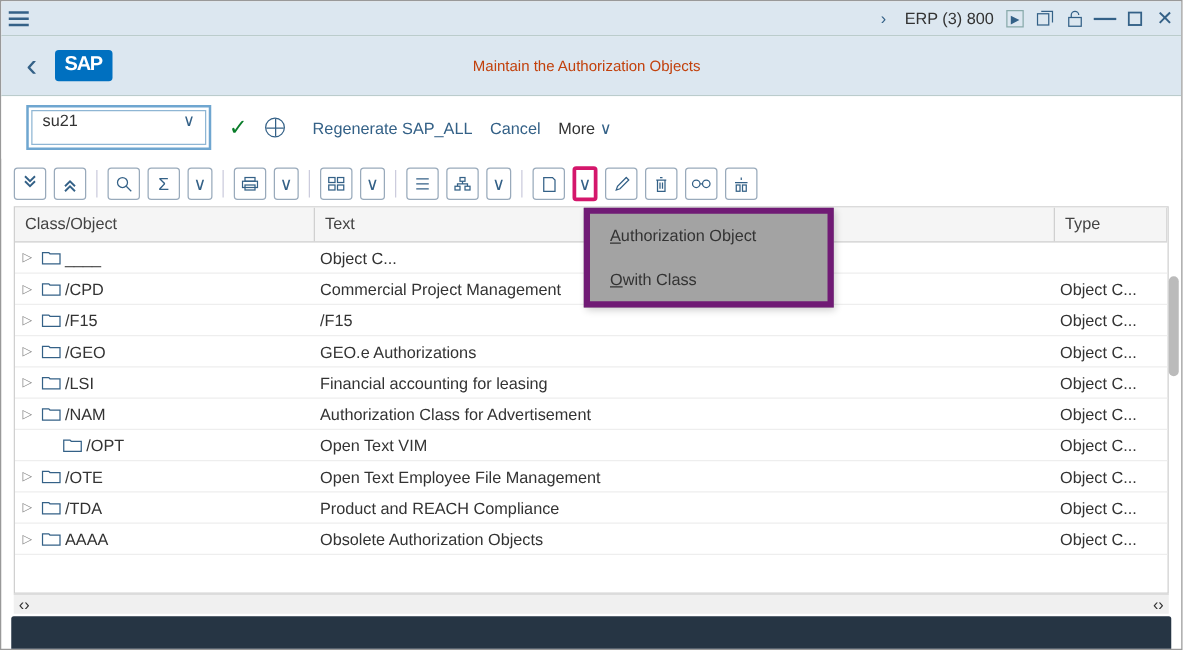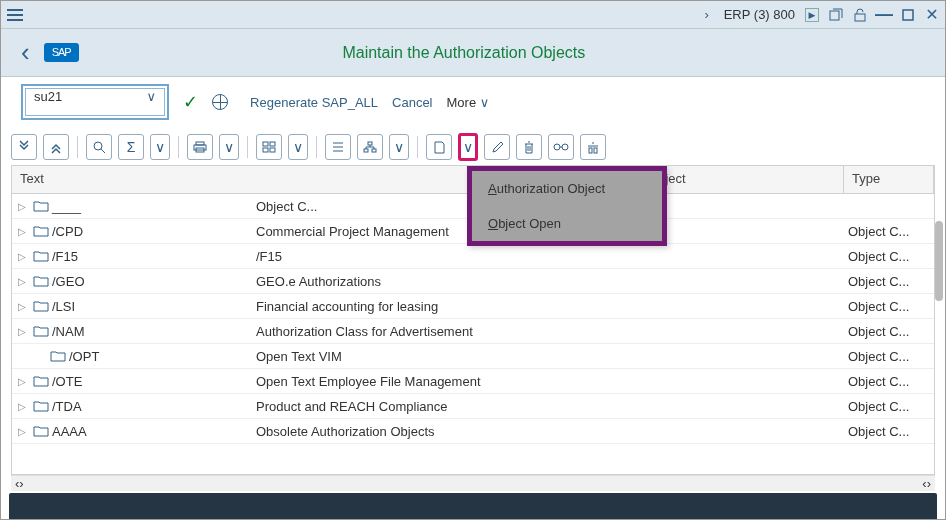--- a/index.html
+++ b/index.html
@@ -5,22 +5,22 @@
 *{box-sizing:border-box;margin:0;padding:0;font-family:Arial,sans-serif;font-size:13px;color:#333}
 body{background:#fff;width:946px;height:520px;overflow:hidden;border:1px solid #999;position:relative}
 .titlebar{height:28px;background:#dce7f0;display:flex;align-items:center;padding:0 6px;border-bottom:1px solid #bcc}
 .titlebar-left{display:flex;gap:8px;align-items:center}
 .titlebar-right{margin-left:auto;display:flex;gap:10px;align-items:center;color:#346187}
 .ham{display:inline-flex;flex-direction:column;gap:3px;width:16px;cursor:pointer}
 .ham span{height:2px;background:#346187;width:100%}
 .titleicon{width:14px;height:14px;display:inline-flex;align-items:center;justify-content:center;color:#346187}
 .header{height:48px;background:#dce7f0;display:flex;align-items:center;padding:0 20px;gap:14px;border-bottom:1px solid #bcc}
 .back-chev{font-size:26px;color:#346187;font-weight:100}
-.sap-logo{background:#0070c0;color:#fff;font-weight:normal;padding:3px 8px 4px;border-radius:3px;font-size:11px;letter-spacing:-1px}
-.pagetitle{flex:1;text-align:center;color:#15803d;font-size:16px;margin-right:90px}
+.sap-logo{background:#0070c0;color:#fff;font-weight:bold;padding:3px 8px 4px;border-radius:3px;font-size:16px;letter-spacing:-1px}
+.pagetitle{flex:1;text-align:center;color:#c2410c;font-size:12px;margin-right:90px}
 .actionbar{height:50px;background:#fff;display:flex;align-items:center;padding:0 20px;gap:14px}
 .tcode-wrap{border:2px solid #6fa6d0;padding:2px;display:inline-block}
 .tcode{height:28px;width:140px;border:1px solid #8fb6d4;display:flex;align-items:flex-start;padding:0 8px;color:#555}
 .tcode-dd{margin-left:auto;color:#346187}
 .check{color:#0a7d2a;font-size:18px}
 .link{color:#346187;cursor:pointer}
 .globe{display:inline-block;width:16px;height:16px;border:1.5px solid #346187;border-radius:50%;position:relative}
 .globe::before{content:"";position:absolute;left:7px;top:0;bottom:0;width:1px;background:#346187}
 .globe::after{content:"";position:absolute;top:7px;left:0;right:0;height:1px;background:#346187}
 .actionbar-right{margin-left:auto;display:flex;gap:20px;align-items:center;color:#346187}
@@ -194,22 +194,22 @@
           <line x1="7" y1="1" x2="7" y2="3" stroke="#346187"></line>
           <line x1="2" y1="5" x2="12" y2="5" stroke="#346187"></line>
           <rect x="3" y="7" width="3" height="5" fill="none" stroke="#346187"></rect>
           <rect x="8" y="7" width="3" height="5" fill="none" stroke="#346187"></rect>
         </svg>
       </span>
   </div>
 
   <div class="grid">
     <div class="ghead">
+      <div class="gh gh1">Class/Object</div>
       <div class="gh gh2">Text</div>
-      <div class="gh gh1">Class/Object</div>
       <div class="gh gh3">Type</div>
     </div>
     <div id="rows">
         <div class="grow">
           <div class="gc1">
             <span class="exp">▷</span>
             <span class="fold">
               <svg width="16" height="12" viewBox="0 0 16 12">
                 <path d="M1 2h5l1 1h8v8H1z" fill="none" stroke="#346187"></path>
               </svg>
@@ -333,21 +333,21 @@
             </span>
             <span>AAAA</span>
           </div>
           <div class="gc2">Obsolete Authorization Objects</div>
           <div class="gc3">Object C...</div>
         </div>
       </div>
 
     <div class="dropdown">
       <div class="dditem"><span class="u">A</span><span>uthorization Object</span></div>
-      <div class="dditem"><span class="u">O</span><span>bject Open</span></div>
+      <div class="dditem"><span class="u">O</span><span>with Class</span></div>
     </div>
   </div>
   <div class="hscroll">
       <span style="margin-left:4px">‹›</span>
       <span style="margin-left:auto;margin-right:4px">‹›</span>
     </div>
 </div>
 
 <div class="vscroll"></div>
 <div class="bottombar"></div>

